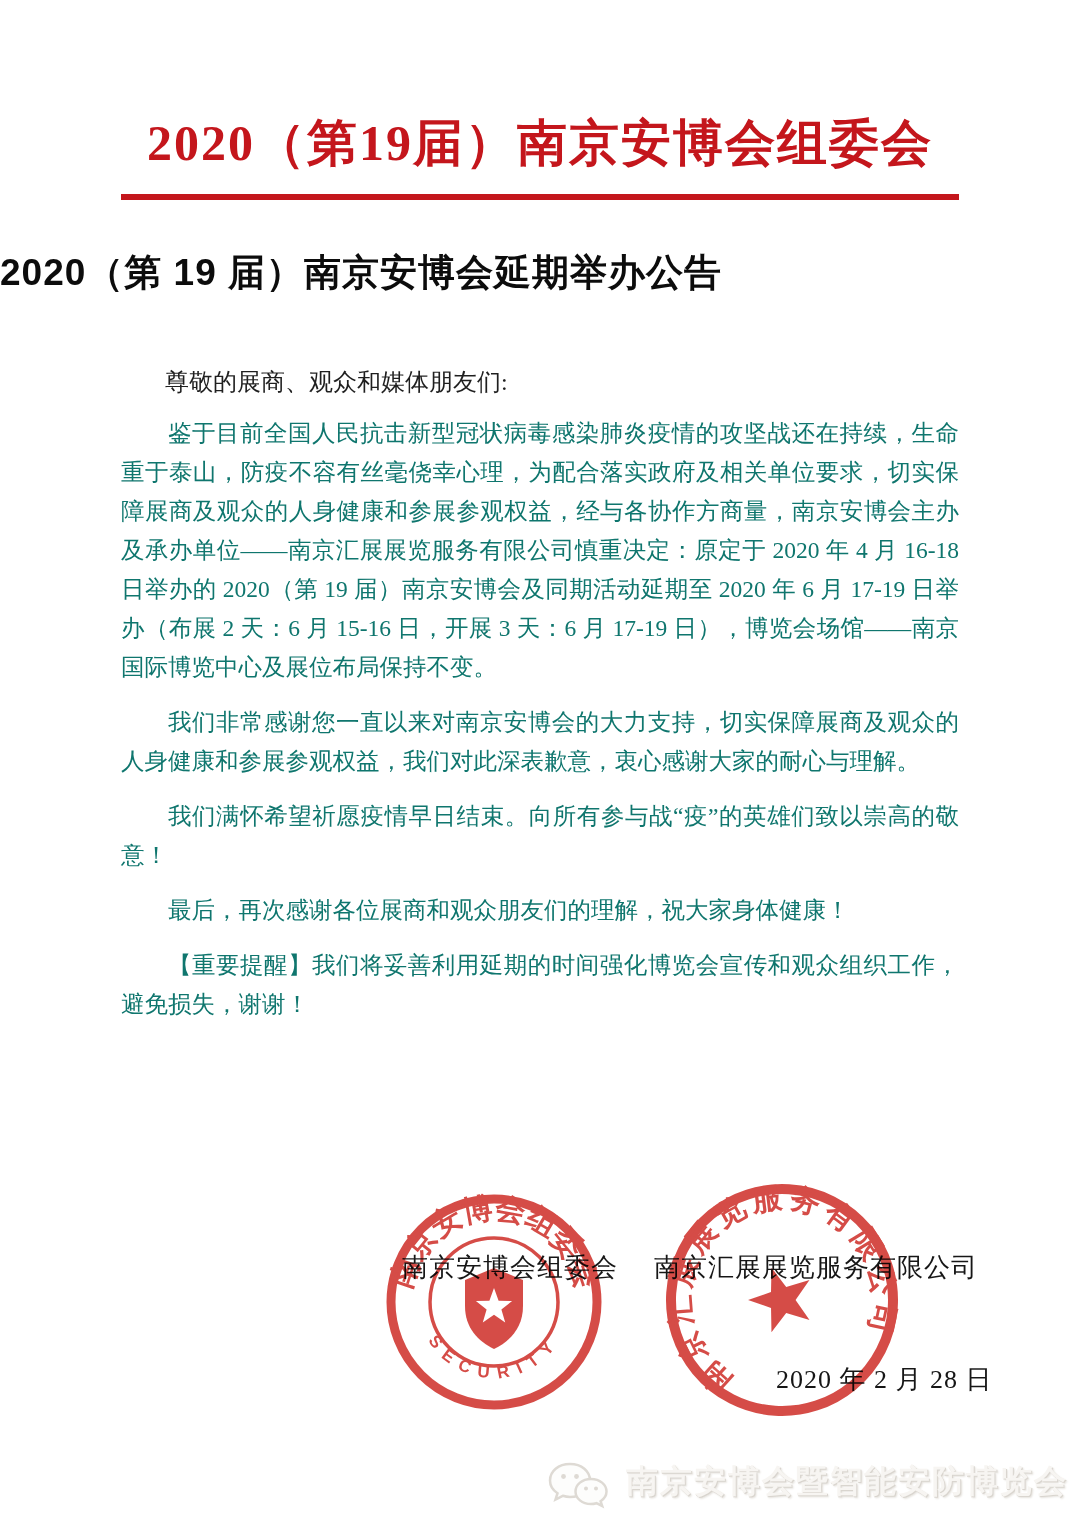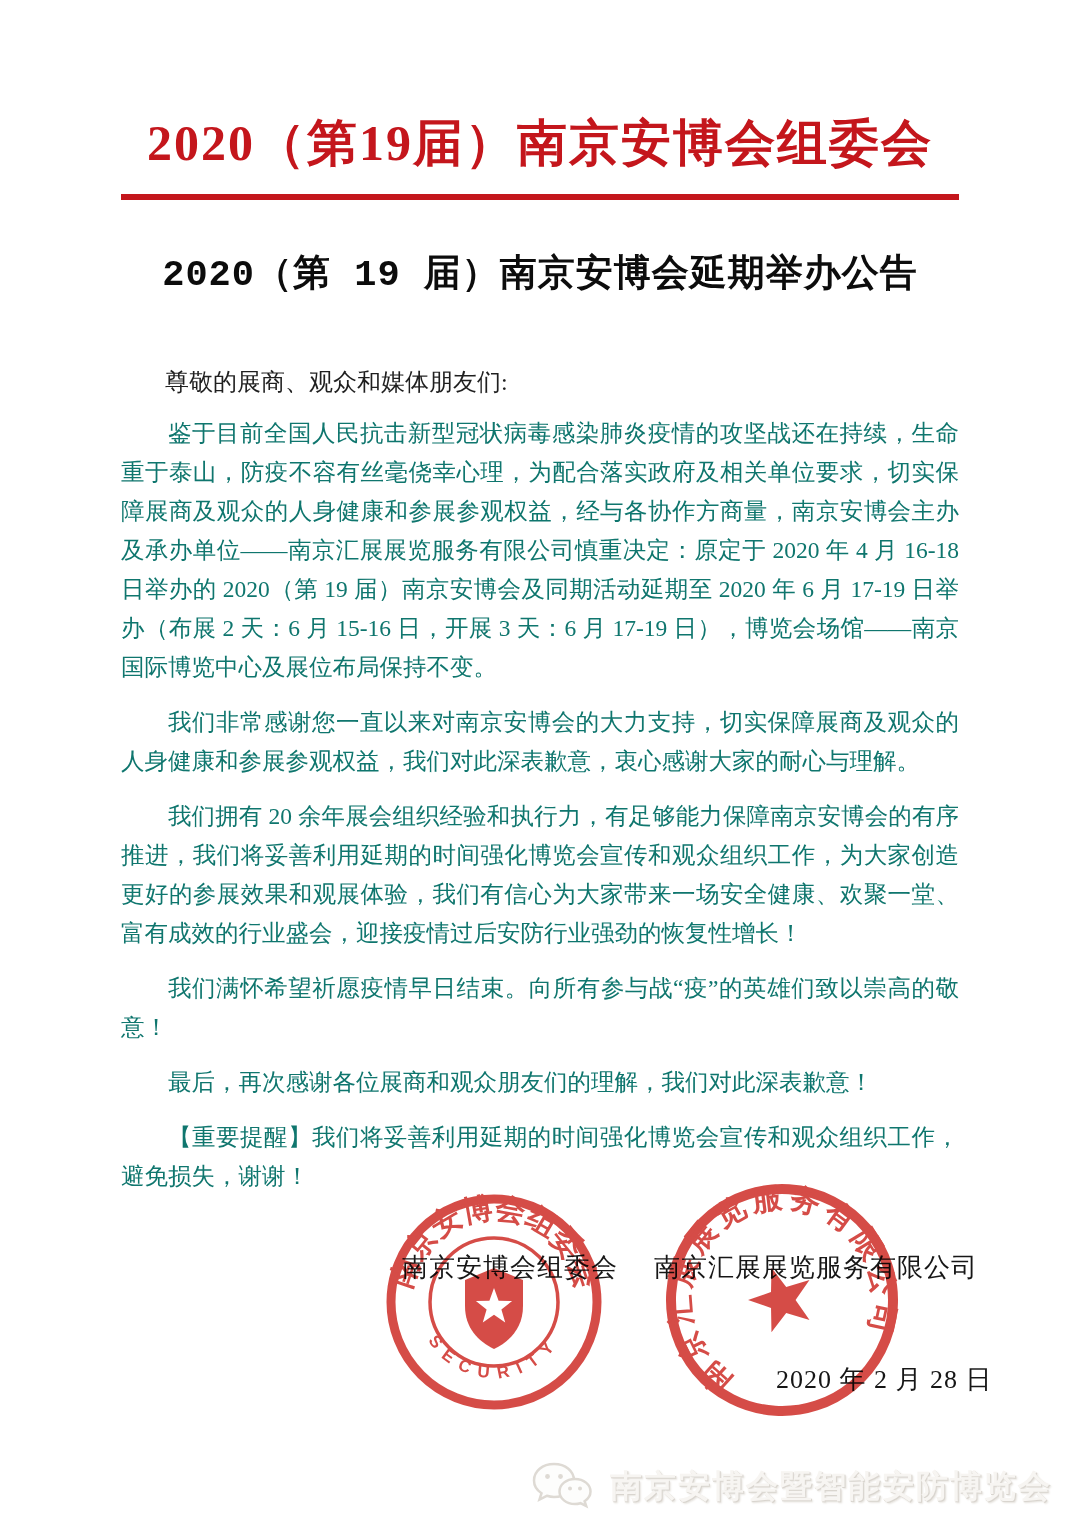--- a/index.html
+++ b/index.html
@@ -30,22 +30,21 @@
     color:var(--header-red);
   }
   .header-rule{
     width:838px;height:6px;
     margin:18px auto 0;
     background:var(--header-red);
   }
   
   .doc-title{
     margin-top:48px;
-    text-align:center;
-    font-family:Liberation Mono, monospace;
+    font-family:Liberation Sans, sans-serif;
     font-weight:bold;
     font-size:37px;
     letter-spacing:1px;
     color:#0c0c0c;
   }
   
   .content{
     width:838px;
     margin:0 auto;
   }
@@ -82,22 +81,22 @@
     color:#161616;
     mix-blend-mode:multiply;
     white-space:nowrap;
   }
   .sig-left{left:402px;top:70px;}
   .sig-right{left:654px;top:70px;}
   .sig-date{left:776px;top:142px;margin-top:40px;}
   
   .footer{
     position:absolute;
-    top:1460px;right:28px;
-    display:flex;align-items:center;gap:16px;
+    top:1460px;right:12px;
+    display:flex;align-items:flex-start;gap:16px;
   }
   .watermark-text{
     font-family:"Liberation Sans","DejaVu Sans",sans-serif;
     font-weight:bold;
     font-size:32px;
     letter-spacing:2px;
     color:#f7f5f2;
     text-shadow:1px 1px 0 #d9d5cf, 2px 2px 2px #e6e3de, -1px -1px 0 #ffffff;
     white-space:nowrap;
   }
@@ -110,23 +109,22 @@
 
   <h1 class="org-header">2020（第19届）南京安博会组委会</h1>
   <div class="header-rule"></div>
 
   <h2 class="doc-title">2020（第 19 届）南京安博会延期举办公告</h2>
 
   <div class="content">
     <p class="salutation">尊敬的展商、观众和媒体朋友们:</p>
     <p class="body-para">鉴于目前全国人民抗击新型冠状病毒感染肺炎疫情的攻坚战还在持续，生命重于泰山，防疫不容有丝毫侥幸心理，为配合落实政府及相关单位要求，切实保障展商及观众的人身健康和参展参观权益，经与各协作方商量，南京安博会主办及承办单位——南京汇展展览服务有限公司慎重决定：原定于 2020 年 4 月 16-18 日举办的 2020（第 19 届）南京安博会及同期活动延期至 2020 年 6 月 17-19 日举办（布展 2 天：6 月 15-16 日，开展 3 天：6 月 17-19 日），博览会场馆——南京国际博览中心及展位布局保持不变。</p>
     <p class="body-para">我们非常感谢您一直以来对南京安博会的大力支持，切实保障展商及观众的人身健康和参展参观权益，我们对此深表歉意，衷心感谢大家的耐心与理解。</p>
-    <p class="body-para">我们拥有 20 余年展会组织经验和执行力，有足够能力保障南京安博会的有序推进，我们将妥善利用延期的时间强化博览会宣传和观众组织工作，为大家创造更好的参展效果和观展体验，我们有信心为大家带来一场安全健康、欢聚一堂、富有成效的行业盛会，迎接疫情过后安防行业强劲的恢复性增长！</p>
     <p class="body-para">我们满怀希望祈愿疫情早日结束。向所有参与战“疫”的英雄们致以崇高的敬意！</p>
-    <p class="body-para">最后，再次感谢各位展商和观众朋友们的理解，我们对此深表歉意！</p>
+    <p class="body-para">最后，再次感谢各位展商和观众朋友们的理解，祝大家身体健康！</p>
     <p class="body-para">【重要提醒】我们将妥善利用延期的时间强化博览会宣传和观众组织工作，避免损失，谢谢！</p>
   </div>
 
   <div class="sign-area">
 
     <div class="stamp stamp-left">
       <svg width="228" height="228" viewBox="0 0 228 228">
         <defs>
           <path id="lsTop" d="M 35,143 A 84,84 0 1 1 193,143"></path>
           <path id="lsBot" d="M 52,158 A 76,76 0 0 0 176,158"></path>

